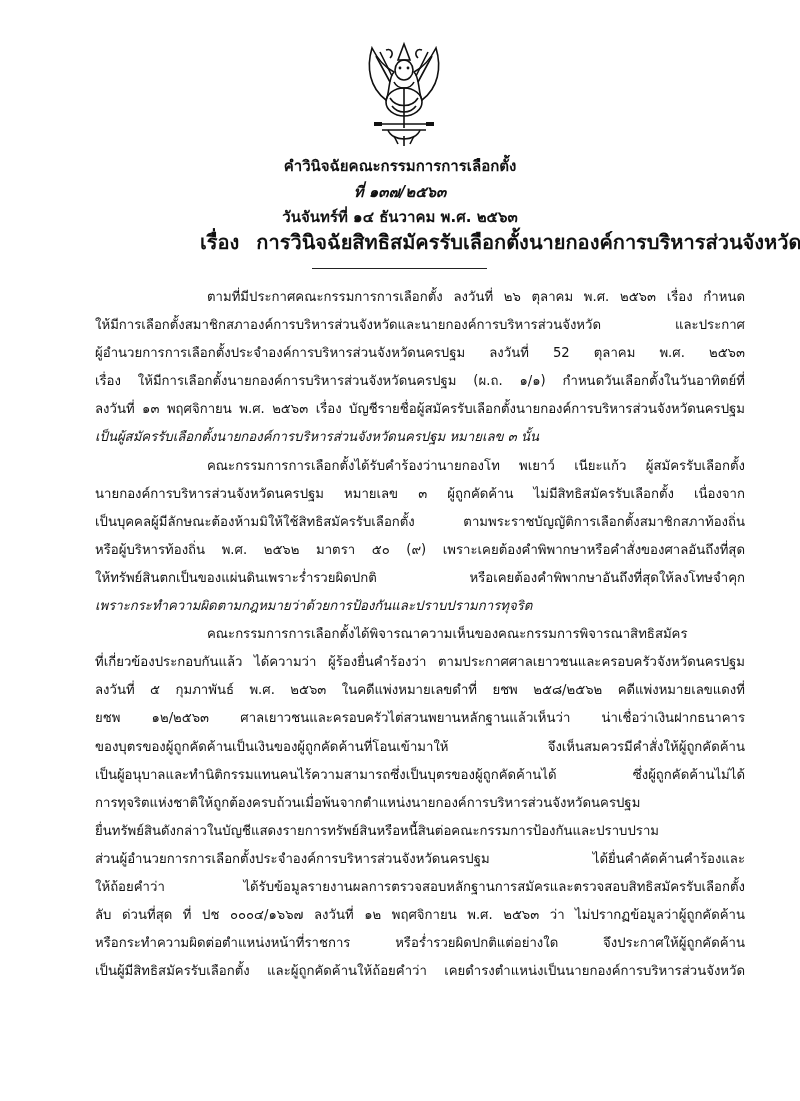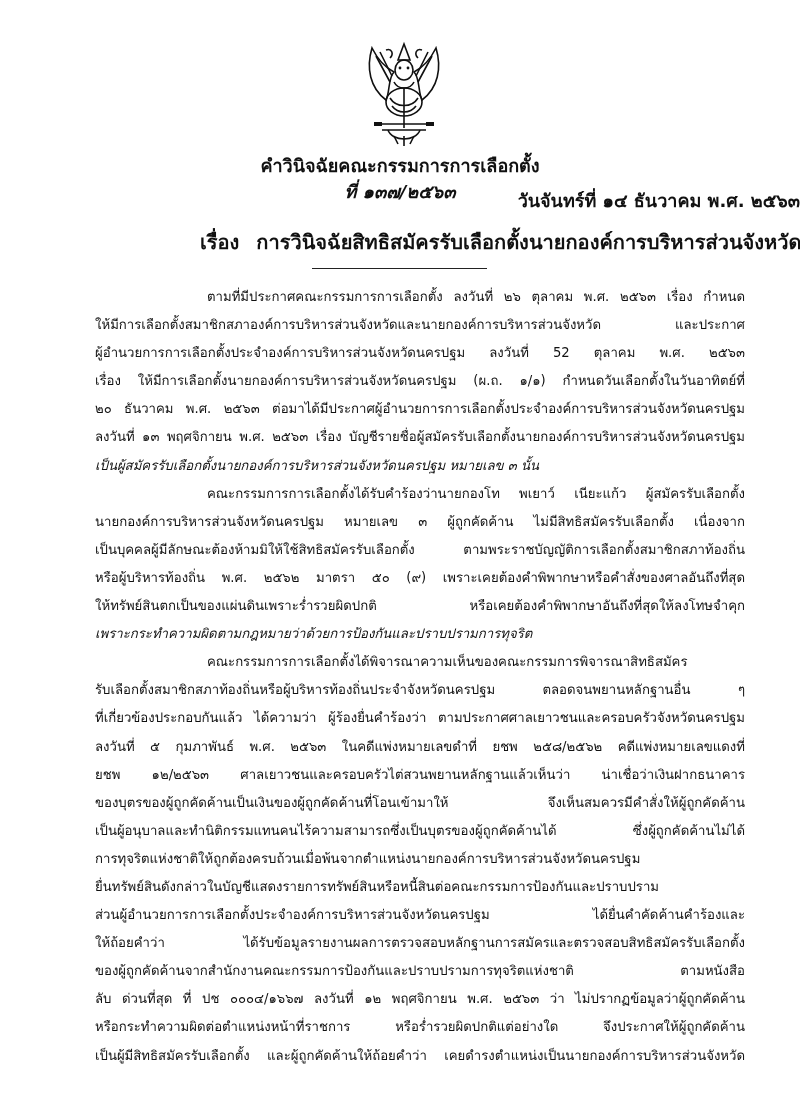--- a/index.html
+++ b/index.html
@@ -3,24 +3,24 @@
   <meta charset="utf-8">
   <style>
     html, body { margin: 0; padding: 0; background: #ffffff; }
     body {
       width: 800px; height: 1101px; overflow: hidden; position: relative;
       font-family: "DejaVu Sans", "Liberation Sans", sans-serif;
       color: #111111;
     }
     .page { position: absolute; left: 0; top: 0; width: 800px; height: 1101px; background: #fff; }
     .emblem { position: absolute; left: 364px; top: 38px; width: 80px; height: 112px; }
-    .hdr { position: absolute; left: 0; width: 800px; text-align: center; font-weight: bold; font-size: 18px; line-height: 18px; white-space: nowrap; }
+    .hdr { position: absolute; left: 0; width: 800px; text-align: center; font-weight: bold; font-size: 15px; line-height: 18px; white-space: nowrap; }
     .hdr.title { top: 157px; }
     .hdr.num { top: 183px; font-style: italic; }
-    .hdr.date { top: 192px; text-align: right; }
+    .hdr.date { top: 208px; }
     .subject { position: absolute; left: 200px; top: 233px; font-weight: bold; font-size: 20px; line-height: 18px; white-space: nowrap; }
     .subject .lbl { margin-right: 10px; }
     .rule { position: absolute; left: 312px; top: 268px; width: 175px; height: 0; border-top: 1.5px solid #222; }
     .body { position: absolute; left: 95px; top: 283px; width: 650px; font-size: 13.2px; line-height: 28.1px; }
     .line { display: block; white-space: nowrap; text-align: justify; text-align-last: justify; height: 28.1px; overflow: visible; }
     .line.last { text-align-last: left; font-style: italic; }
     .line.indent { padding-left: 112px; }
   </style>
 </head>
 <body>
@@ -61,44 +61,41 @@
   </div>
 
   <div class="rule"></div>
 
   <div class="body">
     <div>
       <span class="line indent">ตามที่มีประกาศคณะกรรมการการเลือกตั้ง ลงวันที่ ๒๖ ตุลาคม พ.ศ. ๒๕๖๓ เรื่อง กำหนด</span>
       <span class="line">ให้มีการเลือกตั้งสมาชิกสภาองค์การบริหารส่วนจังหวัดและนายกองค์การบริหารส่วนจังหวัด และประกาศ</span>
       <span class="line">ผู้อำนวยการการเลือกตั้งประจำองค์การบริหารส่วนจังหวัดนครปฐม ลงวันที่ 52 ตุลาคม พ.ศ. ๒๕๖๓</span>
       <span class="line">เรื่อง ให้มีการเลือกตั้งนายกองค์การบริหารส่วนจังหวัดนครปฐม (ผ.ถ. ๑/๑) กำหนดวันเลือกตั้งในวันอาทิตย์ที่</span>
-      <span class="line">๒๐ ธันวาคม พ.ศ. ๒๕๖๓ ต่อมาได้มีประกาศผู้อำนวยการการเลือกตั้งประจำองค์การบริหารส่วนจังหวัดนครปฐม</span>
       <span class="line">ลงวันที่ ๑๓ พฤศจิกายน พ.ศ. ๒๕๖๓ เรื่อง บัญชีรายชื่อผู้สมัครรับเลือกตั้งนายกองค์การบริหารส่วนจังหวัดนครปฐม</span>
       <span class="line last">เป็นผู้สมัครรับเลือกตั้งนายกองค์การบริหารส่วนจังหวัดนครปฐม หมายเลข ๓ นั้น</span>
     </div>
     <div>
       <span class="line indent">คณะกรรมการการเลือกตั้งได้รับคำร้องว่านายกองโท พเยาว์ เนียะแก้ว ผู้สมัครรับเลือกตั้ง</span>
       <span class="line">นายกองค์การบริหารส่วนจังหวัดนครปฐม หมายเลข ๓ ผู้ถูกคัดค้าน ไม่มีสิทธิสมัครรับเลือกตั้ง เนื่องจาก</span>
       <span class="line">เป็นบุคคลผู้มีลักษณะต้องห้ามมิให้ใช้สิทธิสมัครรับเลือกตั้ง ตามพระราชบัญญัติการเลือกตั้งสมาชิกสภาท้องถิ่น</span>
       <span class="line">หรือผู้บริหารท้องถิ่น พ.ศ. ๒๕๖๒ มาตรา ๕๐ (๙) เพราะเคยต้องคำพิพากษาหรือคำสั่งของศาลอันถึงที่สุด</span>
       <span class="line">ให้ทรัพย์สินตกเป็นของแผ่นดินเพราะร่ำรวยผิดปกติ หรือเคยต้องคำพิพากษาอันถึงที่สุดให้ลงโทษจำคุก</span>
       <span class="line last">เพราะกระทำความผิดตามกฎหมายว่าด้วยการป้องกันและปราบปรามการทุจริต</span>
     </div>
     <div>
       <span class="line indent">คณะกรรมการการเลือกตั้งได้พิจารณาความเห็นของคณะกรรมการพิจารณาสิทธิสมัคร</span>
-      <span class="line">รับเลือกตั้งสมาชิกสภาท้องถิ่นหรือผู้บริหารท้องถิ่นประจำจังหวัดนครปฐม ตลอดจนพยานหลักฐานอื่น ๆ</span>
       <span class="line">ที่เกี่ยวข้องประกอบกันแล้ว ได้ความว่า ผู้ร้องยื่นคำร้องว่า ตามประกาศศาลเยาวชนและครอบครัวจังหวัดนครปฐม</span>
       <span class="line">ลงวันที่ ๕ กุมภาพันธ์ พ.ศ. ๒๕๖๓ ในคดีแพ่งหมายเลขดำที่ ยชพ ๒๕๘/๒๕๖๒ คดีแพ่งหมายเลขแดงที่</span>
       <span class="line">ยชพ ๑๒/๒๕๖๓ ศาลเยาวชนและครอบครัวไต่สวนพยานหลักฐานแล้วเห็นว่า น่าเชื่อว่าเงินฝากธนาคาร</span>
       <span class="line">ของบุตรของผู้ถูกคัดค้านเป็นเงินของผู้ถูกคัดค้านที่โอนเข้ามาให้ จึงเห็นสมควรมีคำสั่งให้ผู้ถูกคัดค้าน</span>
       <span class="line">เป็นผู้อนุบาลและทำนิติกรรมแทนคนไร้ความสามารถซึ่งเป็นบุตรของผู้ถูกคัดค้านได้ ซึ่งผู้ถูกคัดค้านไม่ได้</span>
       <span class="line">การทุจริตแห่งชาติให้ถูกต้องครบถ้วนเมื่อพ้นจากตำแหน่งนายกองค์การบริหารส่วนจังหวัดนครปฐม</span>
       <span class="line">ยื่นทรัพย์สินดังกล่าวในบัญชีแสดงรายการทรัพย์สินหรือหนี้สินต่อคณะกรรมการป้องกันและปราบปราม</span>
       <span class="line">ส่วนผู้อำนวยการการเลือกตั้งประจำองค์การบริหารส่วนจังหวัดนครปฐม ได้ยื่นคำคัดค้านคำร้องและ</span>
       <span class="line">ให้ถ้อยคำว่า ได้รับข้อมูลรายงานผลการตรวจสอบหลักฐานการสมัครและตรวจสอบสิทธิสมัครรับเลือกตั้ง</span>
-      <span class="line">ของผู้ถูกคัดค้านจากสำนักงานคณะกรรมการป้องกันและปราบปรามการทุจริตแห่งชาติ ตามหนังสือ</span>
       <span class="line">ลับ ด่วนที่สุด ที่ ปช ๐๐๐๔/๑๖๖๗ ลงวันที่ ๑๒ พฤศจิกายน พ.ศ. ๒๕๖๓ ว่า ไม่ปรากฏข้อมูลว่าผู้ถูกคัดค้าน</span>
       <span class="line">หรือกระทำความผิดต่อตำแหน่งหน้าที่ราชการ หรือร่ำรวยผิดปกติแต่อย่างใด จึงประกาศให้ผู้ถูกคัดค้าน</span>
       <span class="line">เป็นผู้มีสิทธิสมัครรับเลือกตั้ง และผู้ถูกคัดค้านให้ถ้อยคำว่า เคยดำรงตำแหน่งเป็นนายกองค์การบริหารส่วนจังหวัด</span>
     </div>
   </div>
 
 </div>
 
 </body></html>

